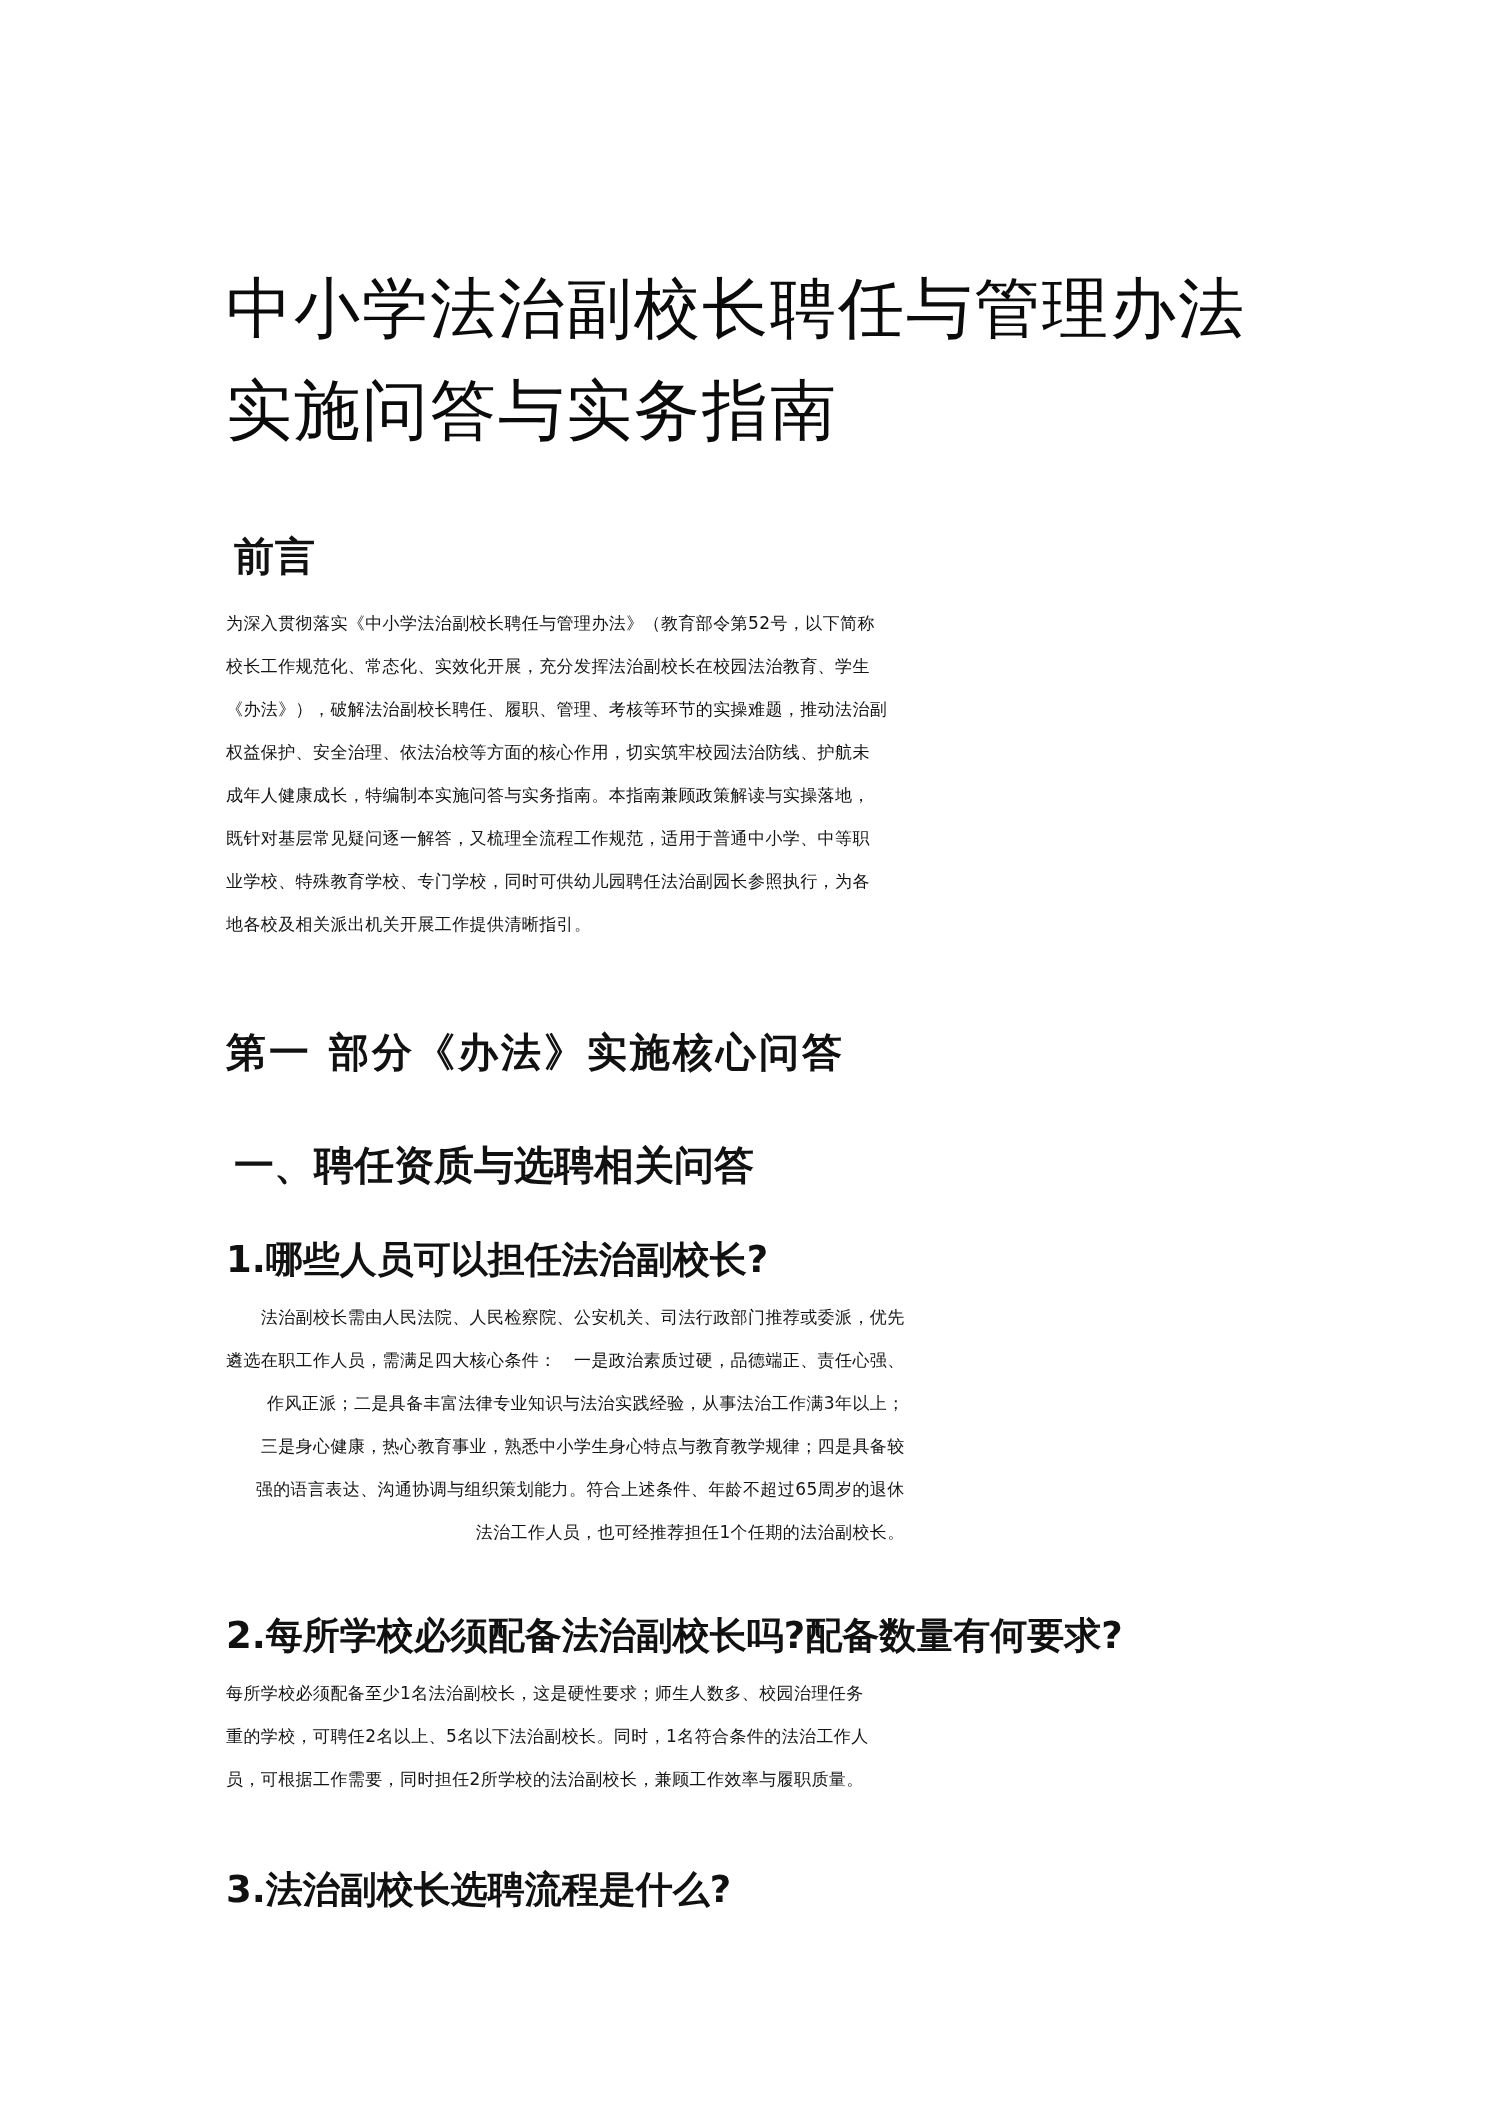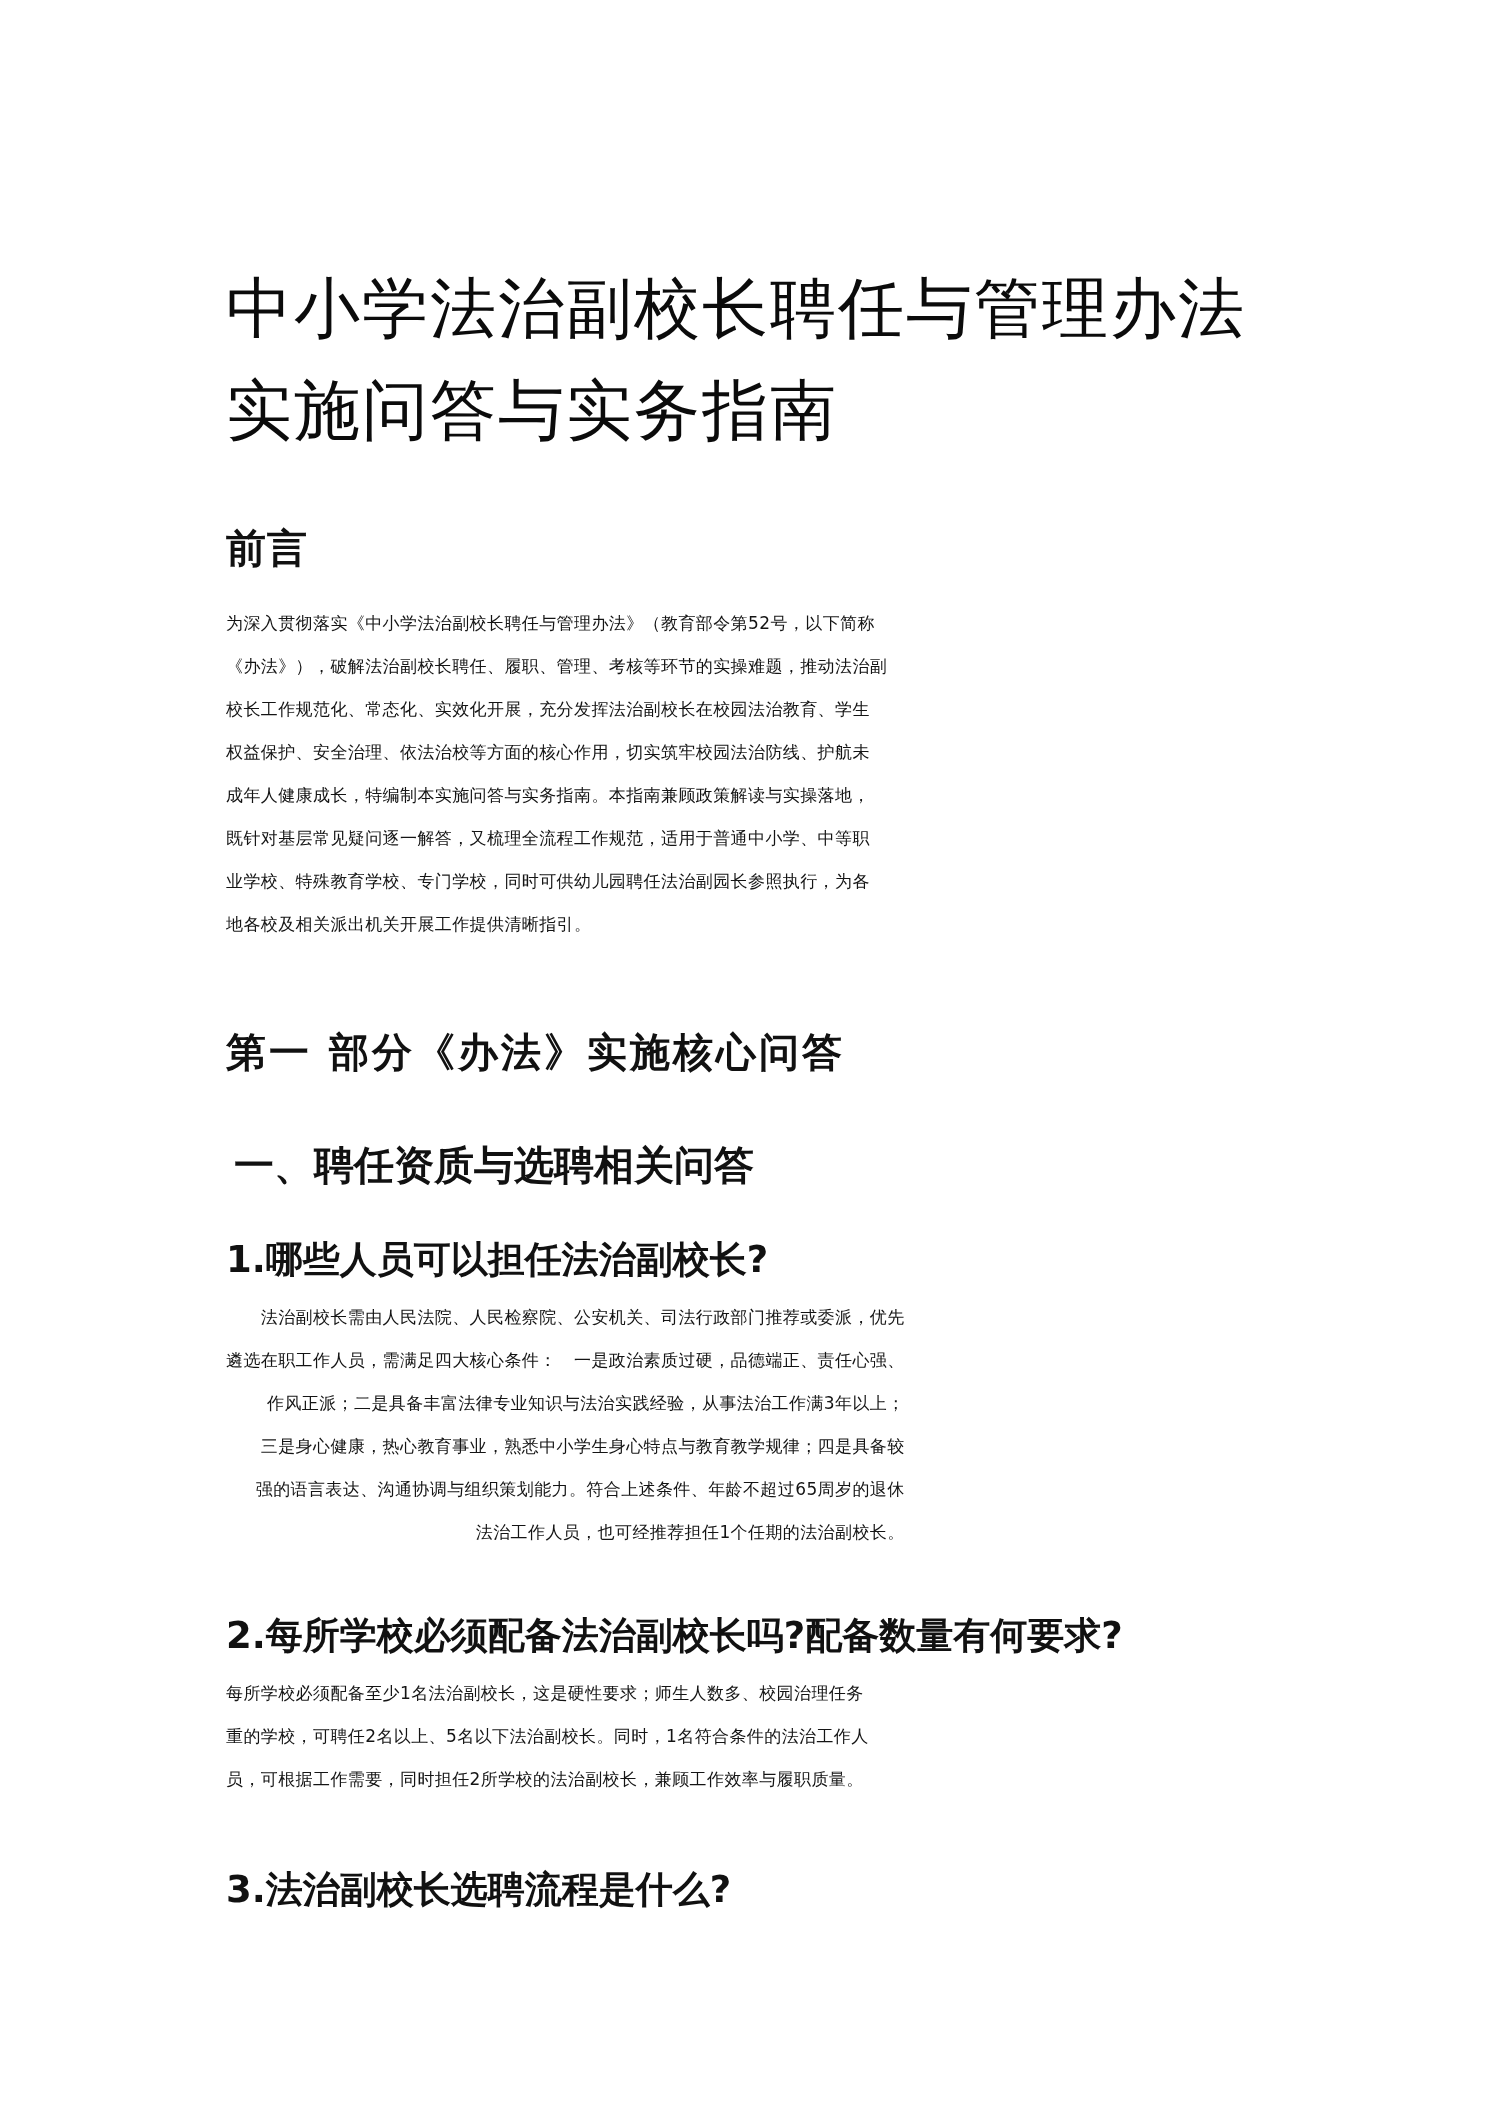--- a/index.html
+++ b/index.html
@@ -33,21 +33,21 @@
       font-weight: 400;
       line-height: 102px;
       letter-spacing: 2px;
       color: #0b0b0b;
     }
     .doc-title span { display: block; white-space: nowrap; }
     .h-preface {
       position: absolute;
       left: 226px;
       top: 518px;
-      margin: 0;
+      margin: 8px;
       font-size: 40px;
       font-weight: 700;
       line-height: 60px;
       letter-spacing: 1px;
     }
     .para {
       position: absolute;
       left: 226px;
       margin: 0;
       font-size: 17px;
@@ -95,22 +95,22 @@
 
   <h1 class="doc-title">
     <span>中小学法治副校长聘任与管理办法</span>
     <span>实施问答与实务指南</span>
   </h1>
 
   <h2 class="h-preface">前言</h2>
 
   <p class="para" style="top:602px;">
     <span>为深入贯彻落实《中小学法治副校长聘任与管理办法》（教育部令第52号，以下简称</span>
+    <span>校长工作规范化、常态化、实效化开展，充分发挥法治副校长在校园法治教育、学生</span>
     <span>《办法》），破解法治副校长聘任、履职、管理、考核等环节的实操难题，推动法治副</span>
-    <span>校长工作规范化、常态化、实效化开展，充分发挥法治副校长在校园法治教育、学生</span>
     <span>权益保护、安全治理、依法治校等方面的核心作用，切实筑牢校园法治防线、护航未</span>
     <span>成年人健康成长，特编制本实施问答与实务指南。本指南兼顾政策解读与实操落地，</span>
     <span>既针对基层常见疑问逐一解答，又梳理全流程工作规范，适用于普通中小学、中等职</span>
     <span>业学校、特殊教育学校、专门学校，同时可供幼儿园聘任法治副园长参照执行，为各</span>
     <span>地各校及相关派出机关开展工作提供清晰指引。</span>
   </p>
 
   <h2 class="h-part">第一 部分《办法》实施核心问答</h2>
 
   <h3 class="h-section">一、聘任资质与选聘相关问答</h3>

